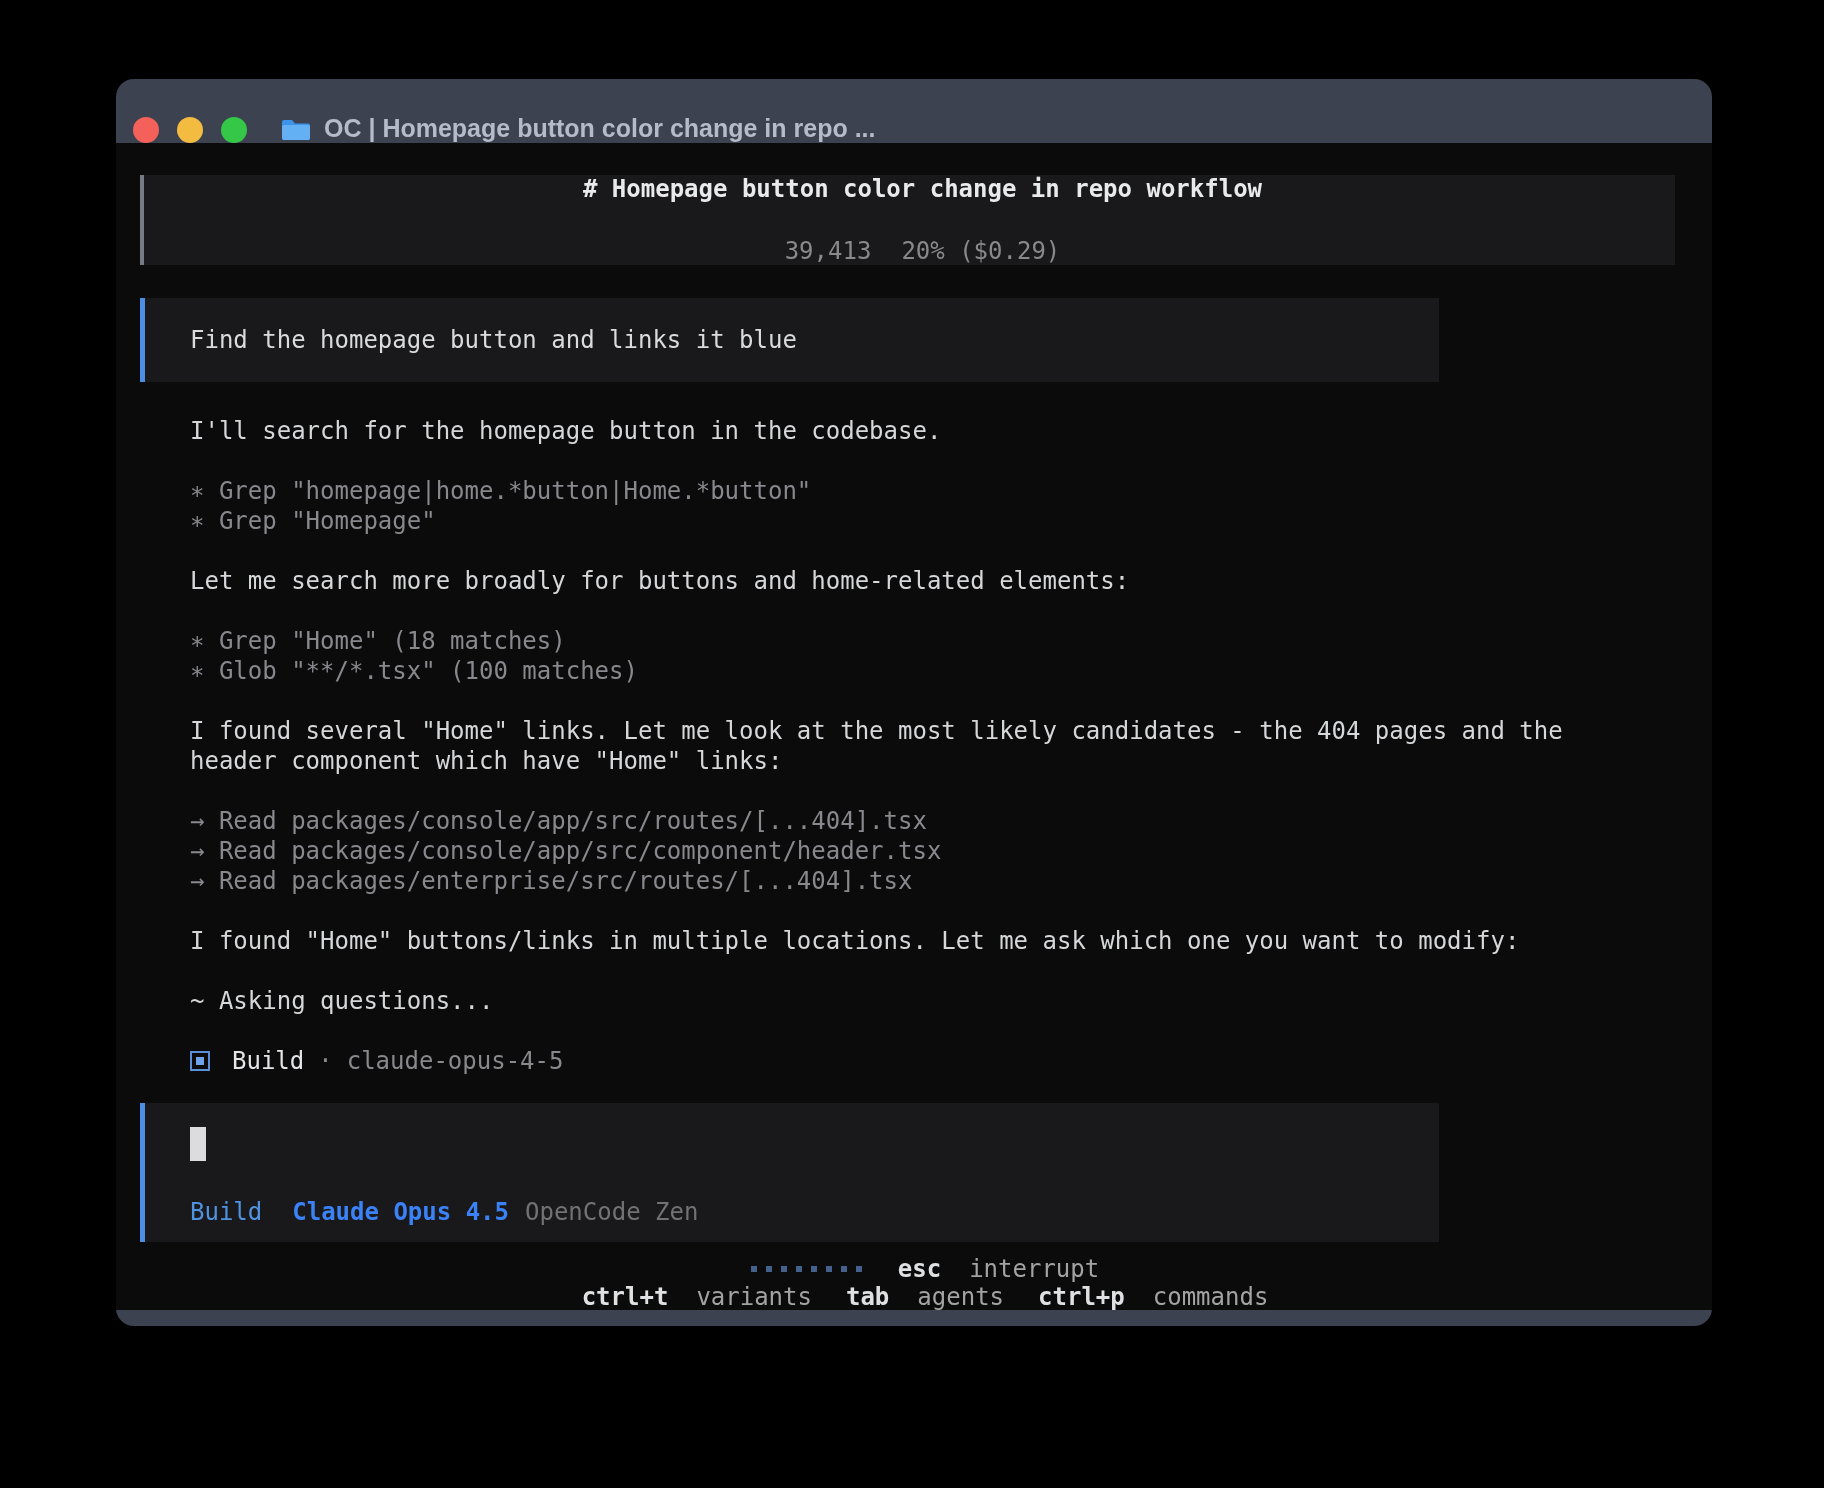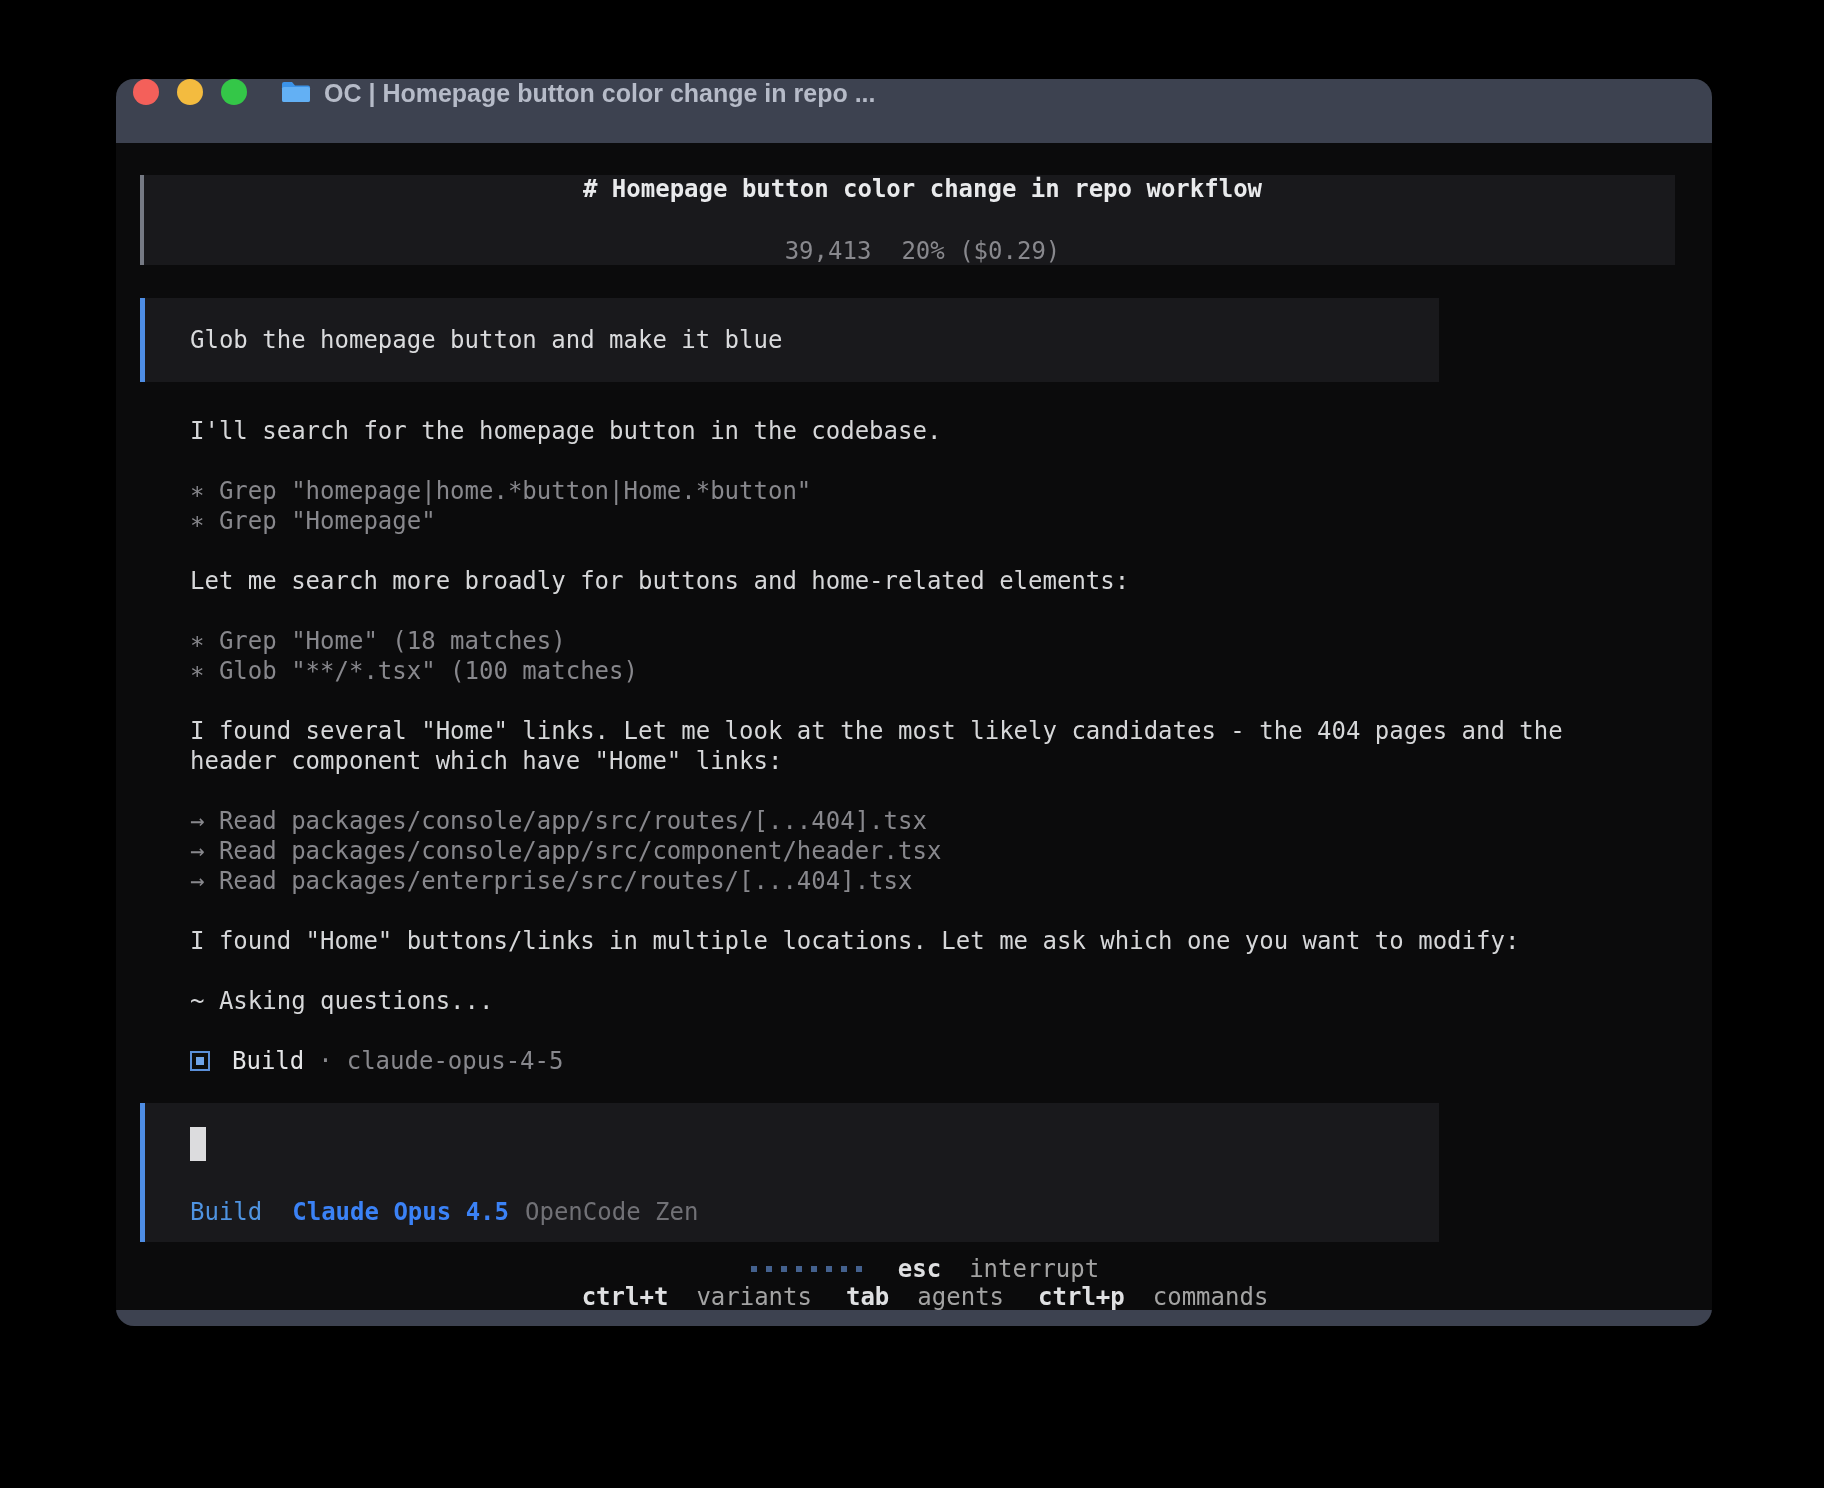--- a/index.html
+++ b/index.html
@@ -9,21 +9,21 @@
     overflow:hidden; position:relative;
   }
   .window {
     position:absolute; left:116px; top:79px; width:1596px; height:1247px;
     border-radius:18px; background:#0b0b0c; overflow:hidden;
     display:flex; flex-direction:column;
   }
   
   .titlebar {
     height:64px; background:#3d4250; flex:0 0 auto;
-    display:flex; align-items:flex-start; padding-left:17px;
+    display:flex; align-items:flex-end; padding-left:17px;
   }
   .lights { display:flex; gap:18px; }
   .light { width:26px; height:26px; border-radius:50%; }
   .light.red { background:#f4605a; }
   .light.yellow { background:#f3bb3f; }
   .light.green { background:#34c748; }
   .folder { margin-left:33px; display:flex; align-items:center; }
   .win-title {
     font-family:"Liberation Sans", sans-serif; font-weight:700;
     font-size:25px; color:#b6bbc8; margin-left:12px; white-space:pre;
@@ -108,21 +108,21 @@
 
     <div class="header-box">
       <span class="header-title"># Homepage button color change in repo workflow</span>
       <span class="header-stats">
         <span>39,413</span>
         <span>20% ($0.29)</span>
       </span>
     </div>
 
     <div class="user-box">
-      <span>Glob the homepage button and make it blue</span>
+      <span>Find the homepage button and links it blue</span>
     </div>
 
     <div class="messages">
       <div class="line prose">I'll search for the homepage button in the codebase.</div>
       <div class="line tool gap">∗ Grep "homepage|home.*button|Home.*button"</div>
       <div class="line tool">∗ Grep "Homepage"</div>
       <div class="line prose gap">Let me search more broadly for buttons and home-related elements:</div>
       <div class="line tool gap">∗ Grep "Home" (18 matches)</div>
       <div class="line tool">∗ Glob "**/*.tsx" (100 matches)</div>
       <div class="line prose gap">I found several "Home" links. Let me look at the most likely candidates - the 404 pages and the</div>

